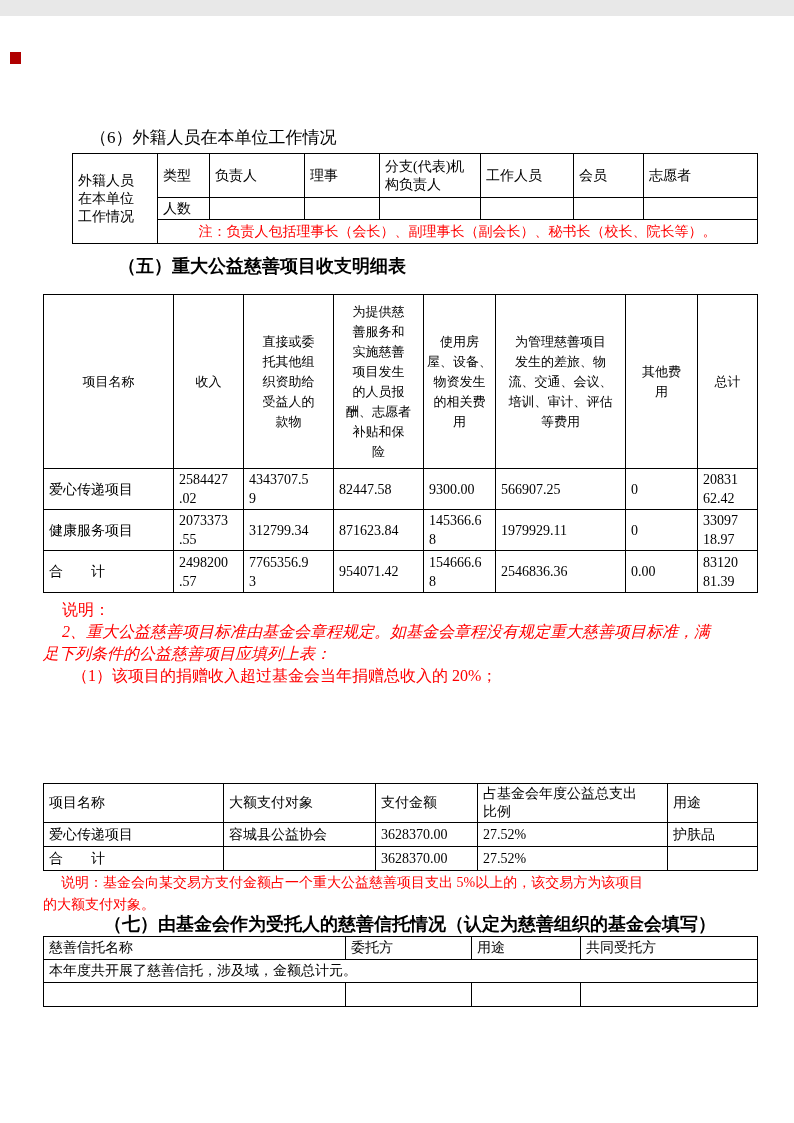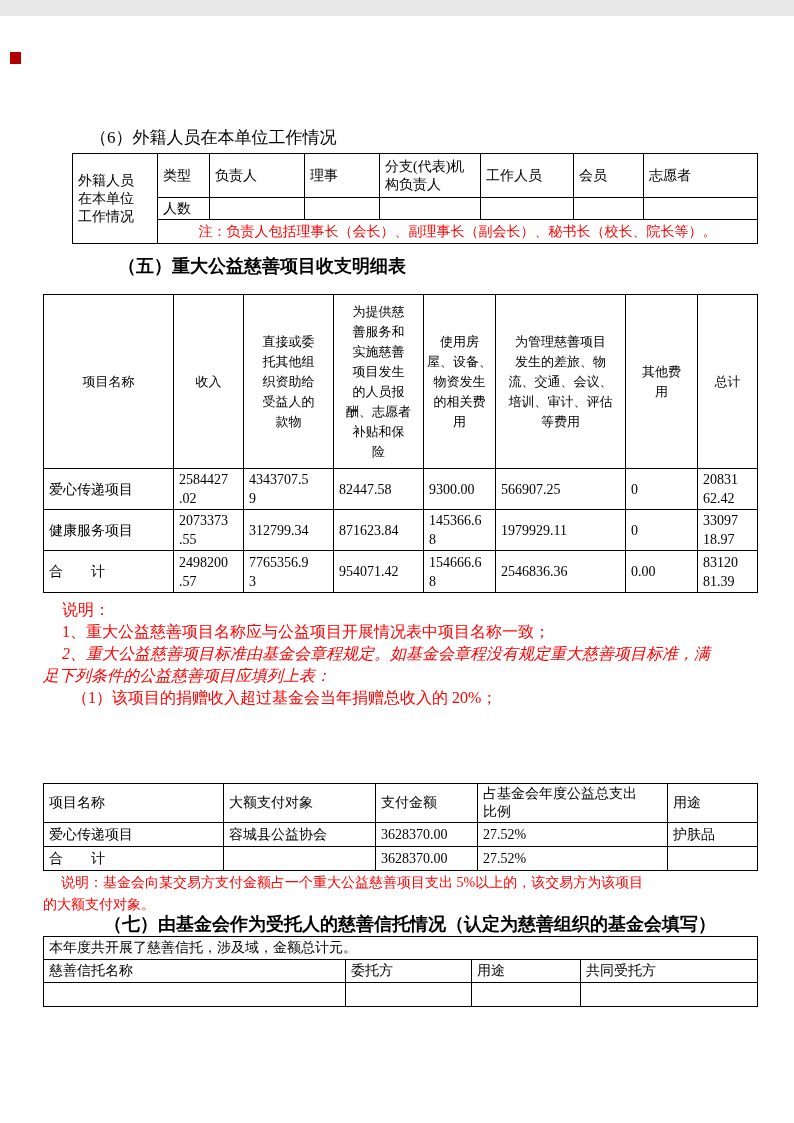--- a/index.html
+++ b/index.html
@@ -164,21 +164,20 @@
         <td class="pre">2546836.36</td>
         <td class="pre">0.00</td>
         <td class="pre">83120
 81.39</td>
       </tr>
     </tbody>
   </table>
 
   <div class="abs notes" style="left:43px;top:583px;width:714px">
     <div class="ind1">说明：</div>
-    <div class="ind1">1、重大公益慈善项目名称应与公益项目开展情况表中项目名称一致；</div>
     <div class="hang">2、重大公益慈善项目标准由基金会章程规定。如基金会章程没有规定重大慈善项目标准，满
 足下列条件的公益慈善项目应填列上表：</div>
     <div class="ind2">（1）该项目的捐赠收入超过基金会当年捐赠总收入的 20%；</div>
   </div>
 
 
   <table class="abs t3" style="left:43px;top:767px;width:714px">
     <colgroup>
       <col style="width:180px">
         <col style="width:152px">
@@ -219,28 +218,28 @@
 
   <table class="abs t4" style="left:43px;top:920px;width:714px">
     <colgroup>
       <col style="width:302px">
         <col style="width:126px">
         <col style="width:109px">
         <col style="width:177px">
     </colgroup>
     <tbody>
       <tr style="height:23px">
-        <td colspan="4">本年度共开展了慈善信托，涉及域，金额总计元。</td>
-      </tr>
-      <tr style="height:23px">
         <th class="ctr">慈善信托名称</th>
         <th class="ctr">委托方</th>
         <th class="ctr">用途</th>
         <th class="ctr">共同受托方</th>
       </tr>
+      <tr style="height:23px">
+        <td colspan="4">本年度共开展了慈善信托，涉及域，金额总计元。</td>
+      </tr>
       <tr style="height:24px">
         <td></td>
         <td></td>
         <td></td>
         <td></td>
       </tr>
     </tbody>
   </table>
 
 </div>

